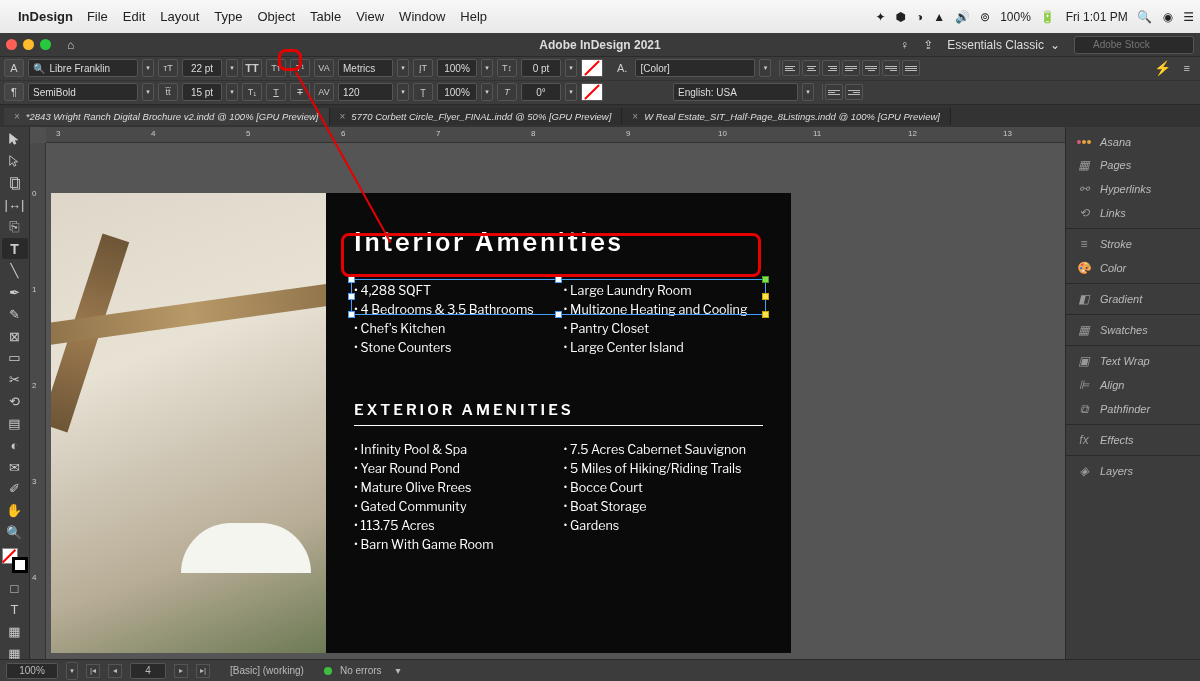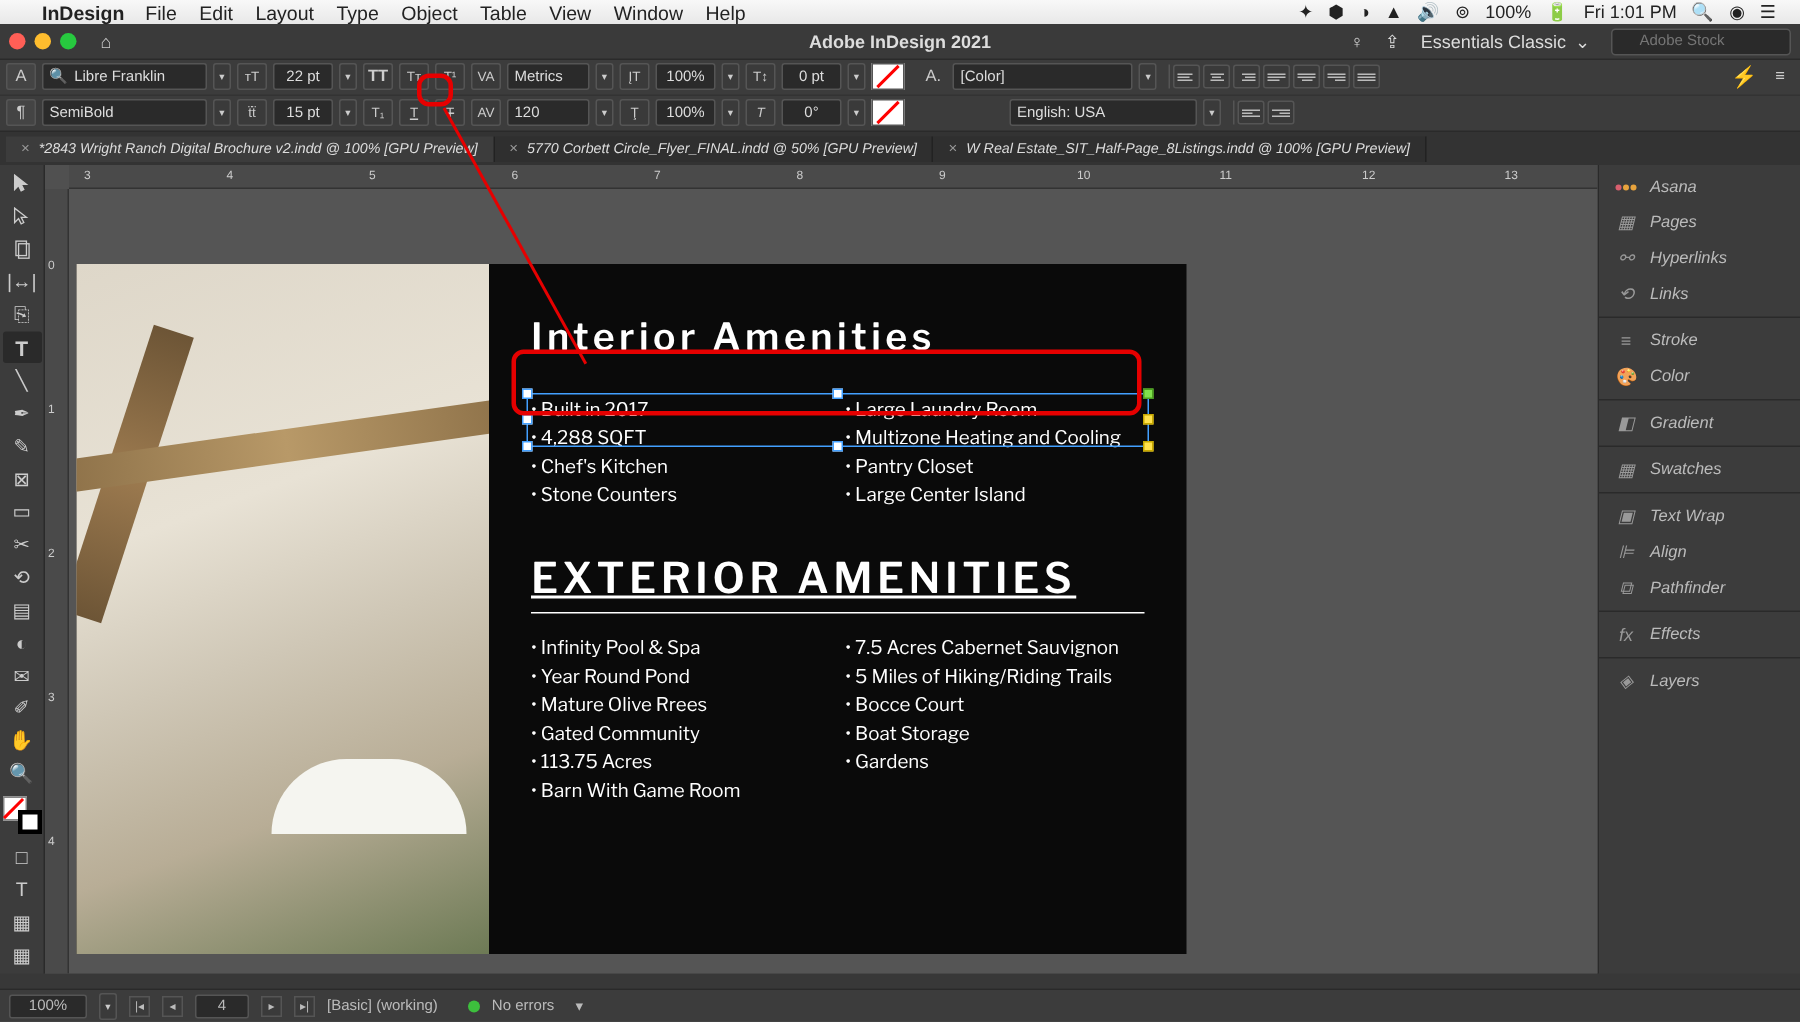--- a/index.html
+++ b/index.html
@@ -1,19 +1,19 @@
 <!DOCTYPE html>
 <html><head>
 <meta charset="utf-8">
 <style>
 * { box-sizing: border-box; margin: 0; padding: 0; }
 body { font-family: -apple-system, "Helvetica Neue", Arial, sans-serif; font-size: 11px; background: #383838; color: #ccc; width: 1200px; height: 681px; overflow: hidden; position: relative; }
 
 
-.mac-menu { height: 16px; background: linear-gradient(#f8f8f8,#e8e8e8); color: #222; display: flex; align-items: center; padding: 0 16px; font-size: 13px; }
+.mac-menu { height: 33px; background: linear-gradient(#f8f8f8,#e8e8e8); color: #222; display: flex; align-items: center; padding: 0 6px; font-size: 13px; }
 .mac-menu .apple { font-size: 14px; margin-right: 12px; }
 .mac-menu .app { font-weight: 700; margin-right: 14px; }
 .mac-menu .item { margin-right: 15px; }
 .mac-menu .right { margin-left: auto; display: flex; align-items: center; gap: 10px; font-size: 12px; }
 .mac-menu .right span { display:inline-flex; align-items:center; }
 
 
 .app-title { height: 24px; background: #3a3a3a; display: flex; align-items: center; padding: 0 6px; color: #ddd; font-size: 12px; border-bottom: 1px solid #2a2a2a; }
 .traffic { display:flex; gap:6px; margin-right:10px; }
 .traffic span { width:11px; height:11px; border-radius:50%; display:block; }
@@ -77,21 +77,21 @@
 
 .text-panel { position:absolute; left:275px; top:0; right:0; bottom:0; padding:30px 28px; color:#fff; font-family:"Libre Franklin","Helvetica Neue",Arial,sans-serif; }
 .sel-frame { position:absolute; left:300px; top:86px; width:415px; height:36px; border:1px solid #43a0ff; }
 .handle { position:absolute; width:7px; height:7px; background:#fff; border:1px solid #43a0ff; }
 .handle.g { background:#7fe04c; border-color:#4a9e1f; }
 .handle.y { background:#ffe14c; border-color:#c7a800; }
 .h1{top:-4px;left:-4px}.h2{top:-4px;left:50%;margin-left:-4px}.h3{top:-4px;right:-4px}
 .h4{top:50%;margin-top:-4px;left:-4px}.h5{top:50%;margin-top:-4px;right:-4px}
 .h6{bottom:-4px;left:-4px}.h7{bottom:-4px;left:50%;margin-left:-4px}.h8{bottom:-4px;right:-4px}
 .heading1 { font-size:25px; font-weight:600; letter-spacing:3px; margin-top:4px; }
-.heading2 { font-size:28px; font-weight:600; letter-spacing:3px; margin:28px 0 6px;text-decoration:underline; }
+.heading2 { font-size:15px; font-weight:600; letter-spacing:3px; margin:44px 0 6px; }
 .rule { height:1px; background:#fff; margin:4px 0 14px; }
 .cols { display:flex; gap:10px; }
 .col { flex:1; }
 .col li { list-style:none; font-size:12.5px; line-height:19px; }
 
 .right-panels { width:135px; background:#3c3c3c; border-left:1px solid #2a2a2a; padding:4px 0; }
 .panel-item { display:flex; align-items:center; gap:8px; padding:5px 10px; color:#bbb; font-size:11px; cursor:pointer;font-style:italic; }
 .panel-sep { height:1px; background:#2a2a2a; margin:3px 0; }
 .panel-item .ico { width:16px; display:flex; justify-content:center; color:#999; font-size:12px; }
 .asana-dots { display:inline-flex; gap:1px;}
@@ -357,22 +357,22 @@
         <div class="page-photo">
           <div class="beam beam2"></div>
           <div class="beam beam1"></div>
           <div class="umbrella"></div>
         </div>
         <div class="text-panel">
           <div class="heading1">Interior Amenities</div>
           <div style="height:24px"></div>
           <div class="cols">
             <ul class="col">
-              <li>• <span>Built in 2017</span></li>
               <li>• <span>4,288 SQFT</span></li>
+              <li>• <span>4 Bedrooms &amp; 3.5 Bathrooms</span></li>
               <li>• <span>Chef's Kitchen</span></li>
               <li>• <span>Stone Counters</span></li>
             </ul>
             <ul class="col">
               <li>• <span>Large Laundry Room</span></li>
               <li>• <span>Multizone Heating and Cooling</span></li>
               <li>• <span>Pantry Closet</span></li>
               <li>• <span>Large Center Island</span></li>
             </ul>
           </div>
@@ -480,21 +480,21 @@
 </div>
 
 <div class="status">
   <div class="zoom">100%</div>
   <div class="ctrl-drop">▾</div>
   <div class="nav">|◂</div>
   <div class="nav">◂</div>
   <div class="zoom" style="width:36px">4</div>
   <div class="nav">▸</div>
   <div class="nav">▸|</div>
-  <span style="">[Basic] (working)</span>
+  <span style="margin-left:12px">[Basic] (working)</span>
   <span class="green-dot" style="margin-left:12px"></span>
   <span>No errors</span>
   <span style="margin-left:6px">▾</span>
 </div>
 
 <div class="highlight" style="top:49px; left:278px; width:24px; height:22px;"></div>
 <div class="highlight" style="top:233px; left:341px; width:420px; height:44px;"></div>
 <div class="annot-line" style="top:71px; left:296px; width:195px; transform:rotate(61deg);"></div>
 
 </body></html>

